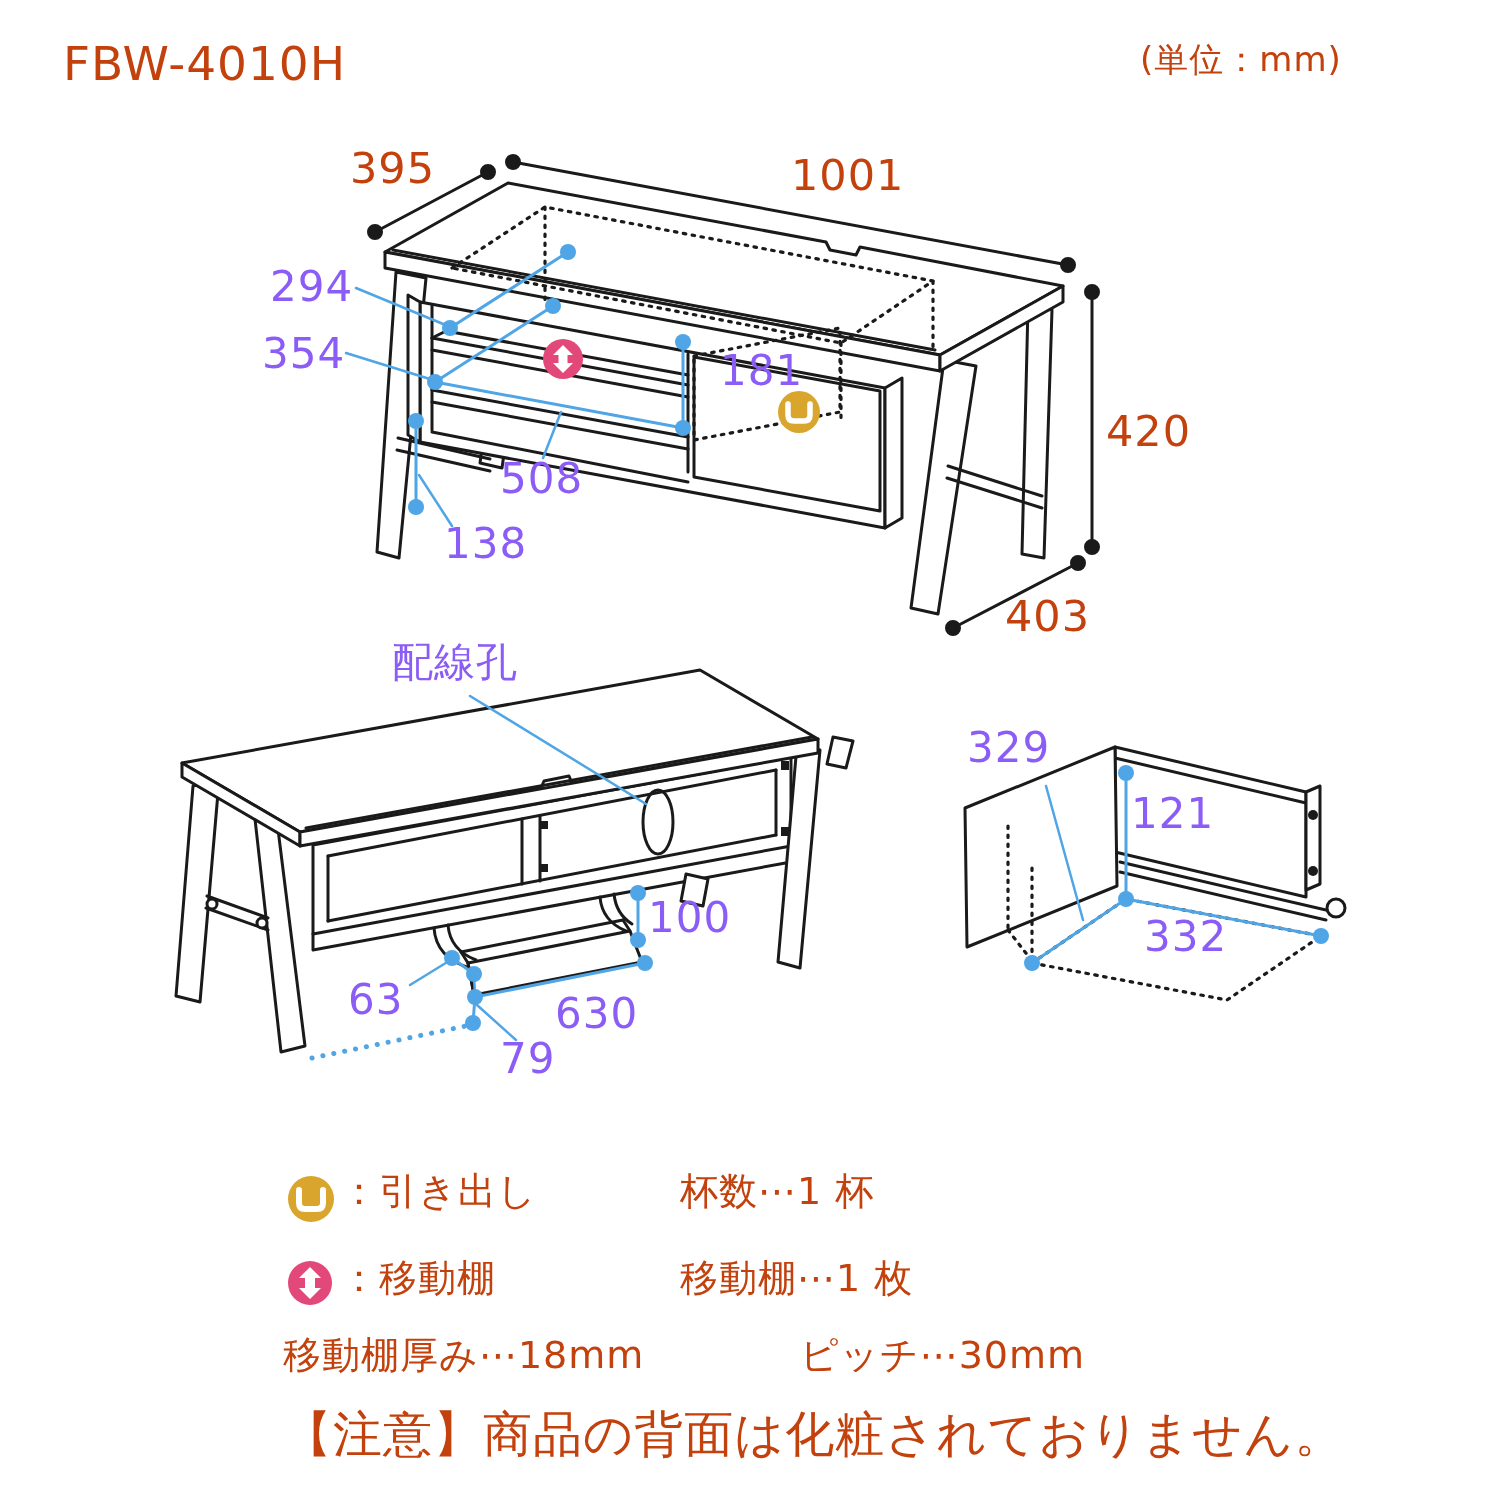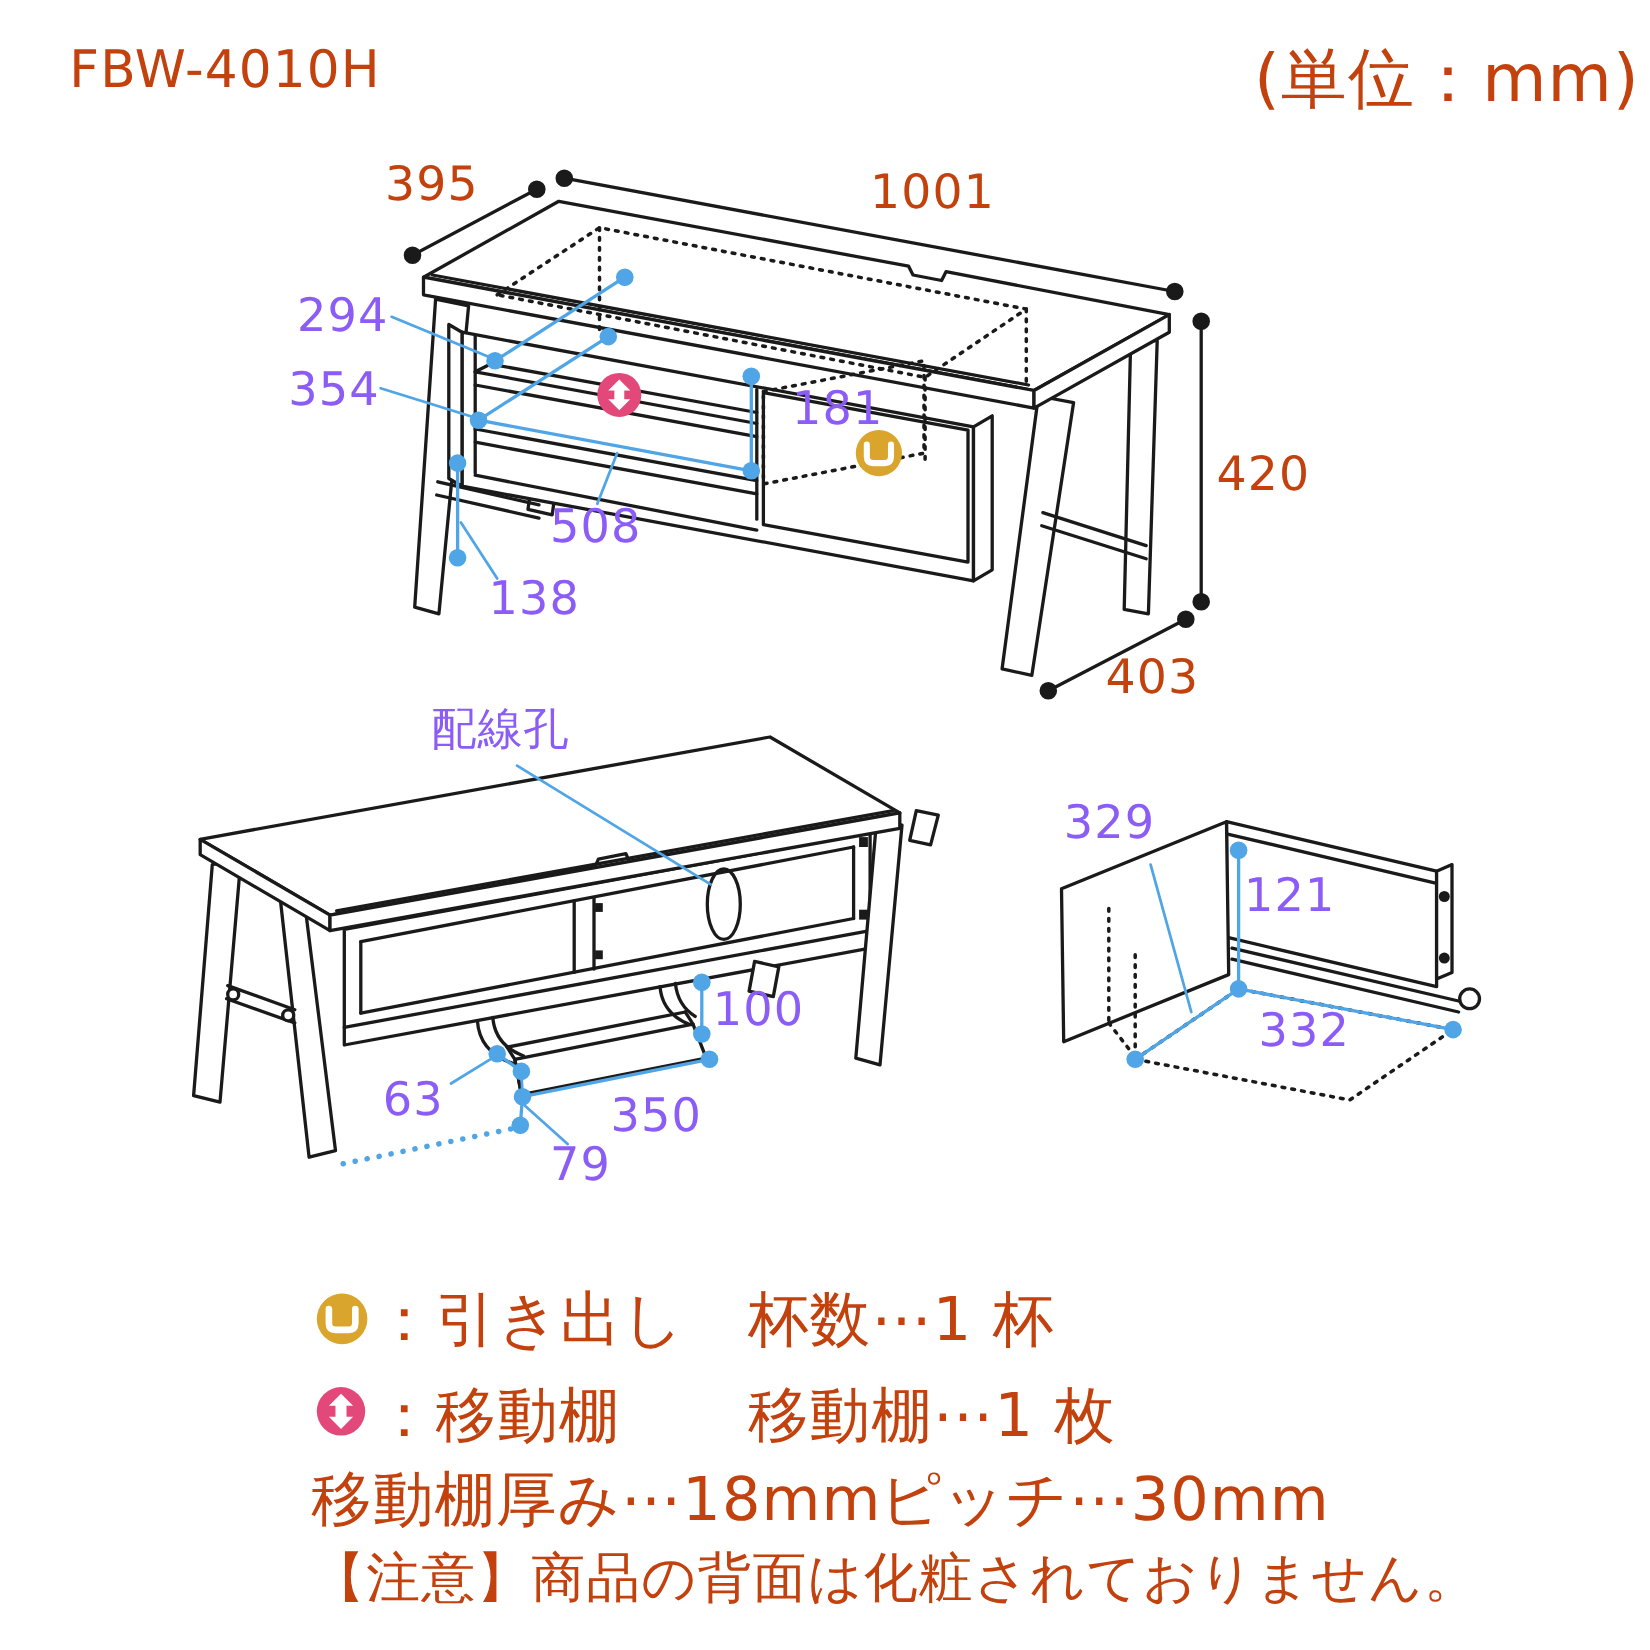--- a/index.html
+++ b/index.html
@@ -6,21 +6,21 @@
   body{width:1500px;height:1500px;position:relative;overflow:hidden;
        font-family:"DejaVu Sans","Liberation Sans",sans-serif;color:#1a1a1a;}
   #canvas{position:absolute;left:0;top:0;width:1500px;height:1500px;}
   .lbl{position:absolute;line-height:1;white-space:nowrap;letter-spacing:1px;}
   .black{color:#c2410c;}
   .blue{color:#8b5cf6;}
   .fs42{font-size:42px;}
   .fs43{font-size:43px;text-align:center;}
   .fs41{font-size:41px;}
   .fs49{font-size:49px;letter-spacing:1px;}
-  .fs50{font-size:55px;letter-spacing:1px;}
+  .fs50{font-size:38px;letter-spacing:1px;}
 </style>
 </head>
 <body>
 
 <svg id="canvas" viewBox="0 0 1500 1500" xmlns="http://www.w3.org/2000/svg">
 
   <g stroke="#1a1a1a" stroke-width="3" fill="none" stroke-linejoin="round" stroke-linecap="round">
 
     <polygon points="396,272 426,278 399,558 377,552" fill="#fff"></polygon>
     <polygon points="486,420 508,425 502,468 480,463" fill="#fff"></polygon>
@@ -207,36 +207,36 @@
     <circle cx="311" cy="1199" r="23" fill="#D9A52C"></circle>
     <path d="M299,1190 L299,1203 Q299,1209 305,1209 L317,1209 Q323,1209 323,1203 L323,1190" fill="none" stroke="#fff" stroke-width="6" stroke-linecap="round"></path>
   </g>
   <g>
     <circle cx="310" cy="1283" r="22" fill="#E2497A"></circle>
     <path d="M310,1267 L321,1278 L315,1278 L315,1288 L321,1288 L310,1299 L299,1288 L305,1288 L305,1278 L299,1278 Z" fill="#fff"></path>
   </g>
 </svg>
 
 <div class="lbl black" style="left:63px;top:40px;font-size:47px;">FBW-4010H</div>
-<div class="lbl black" style="left:1140px;top:42px;font-size:60px;">(単位：mm)</div>
+<div class="lbl black" style="left:1140px;top:42px;font-size:34px;">(単位：mm)</div>
 
 <div class="lbl black fs43" style="left:350px;top:147px;">395</div>
 <div class="lbl black fs43" style="left:791px;top:154px;">1001</div>
 <div class="lbl black fs43" style="left:1106px;top:410px;">420</div>
 <div class="lbl black fs43" style="left:1005px;top:595px;">403</div>
 <div class="lbl blue fs42" style="left:270px;top:266px;">294</div>
 <div class="lbl blue fs42" style="left:262px;top:333px;">354</div>
 <div class="lbl blue fs42" style="left:692px;top:350px;padding-left:28px;">181</div>
 <div class="lbl blue fs42" style="left:500px;top:458px;">508</div>
 <div class="lbl blue fs42" style="left:444px;top:523px;">138</div>
 
 <div class="lbl blue fs41" style="left:392px;top:642px;">配線孔</div>
 <div class="lbl blue fs42" style="left:648px;top:897px;">100</div>
 <div class="lbl blue fs42" style="left:348px;top:963px;margin-top:16px;">63</div>
-<div class="lbl blue fs42" style="left:555px;top:993px;">350</div>
+<div class="lbl blue fs42" style="left:555px;top:993px;">630</div>
 <div class="lbl blue fs42" style="left:500px;top:1038px;">79</div>
 
 <div class="lbl blue fs42" style="left:967px;top:727px;">329</div>
 <div class="lbl blue fs42" style="left:1131px;top:793px;">121</div>
 <div class="lbl blue fs42" style="left:1144px;top:916px;">332</div>
 
 <div class="lbl black fs50" style="left:340px;top:1172px;">：引き出し</div>
 <div class="lbl black fs50" style="left:680px;top:1172px;">杯数⋯1 杯</div>
 <div class="lbl black fs50" style="left:340px;top:1259px;">：移動棚</div>
 <div class="lbl black fs50" style="left:680px;top:1259px;">移動棚⋯1 枚</div>

